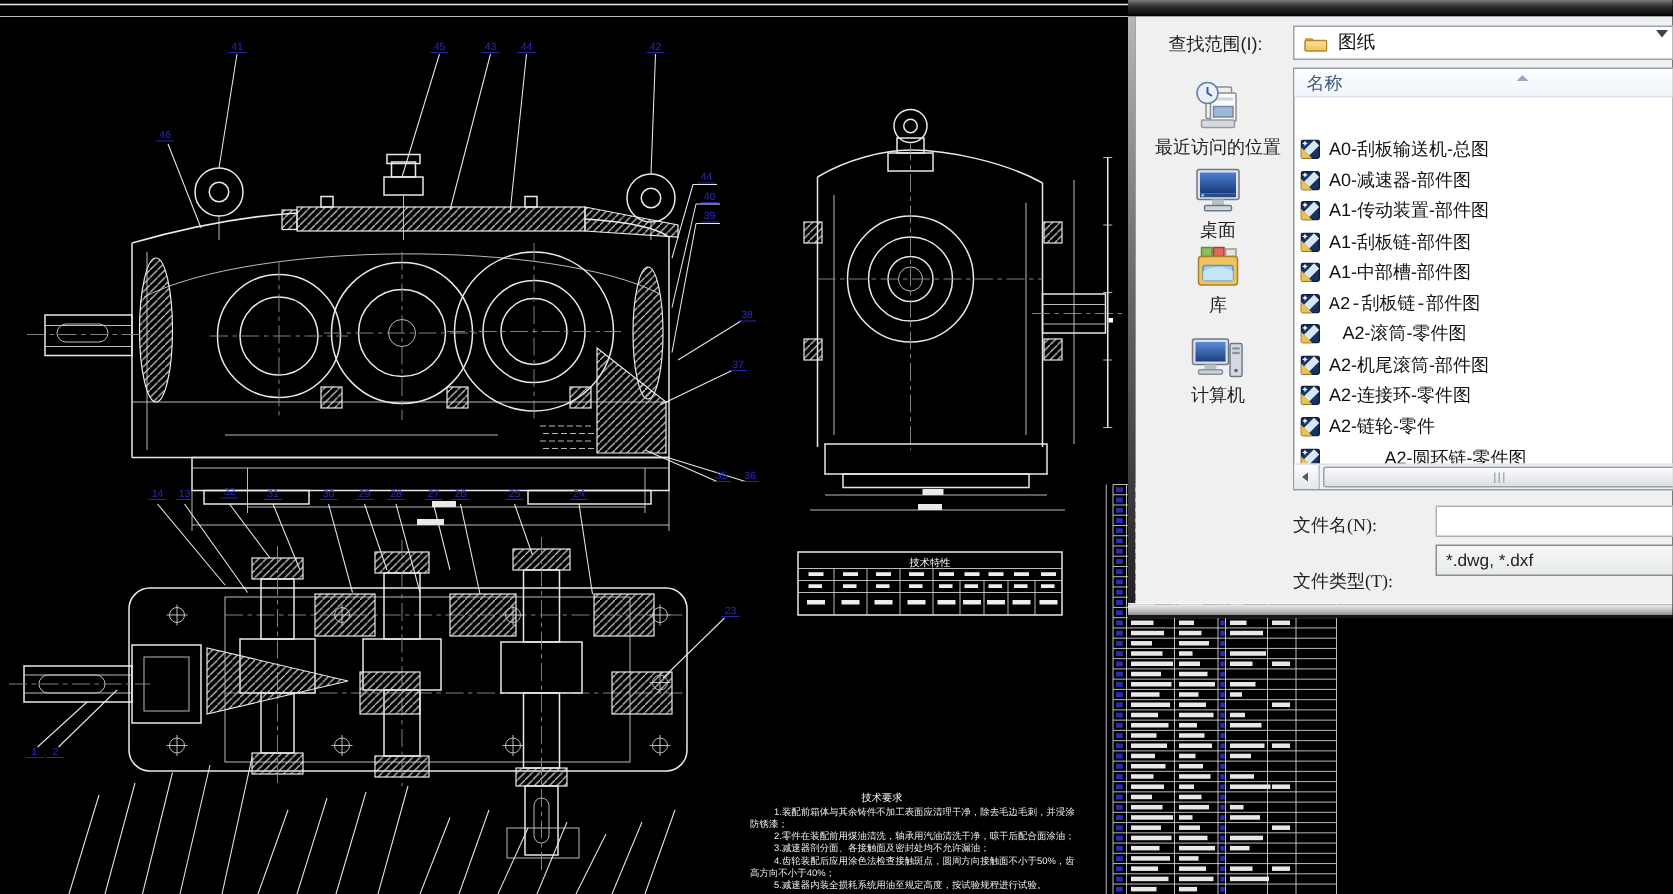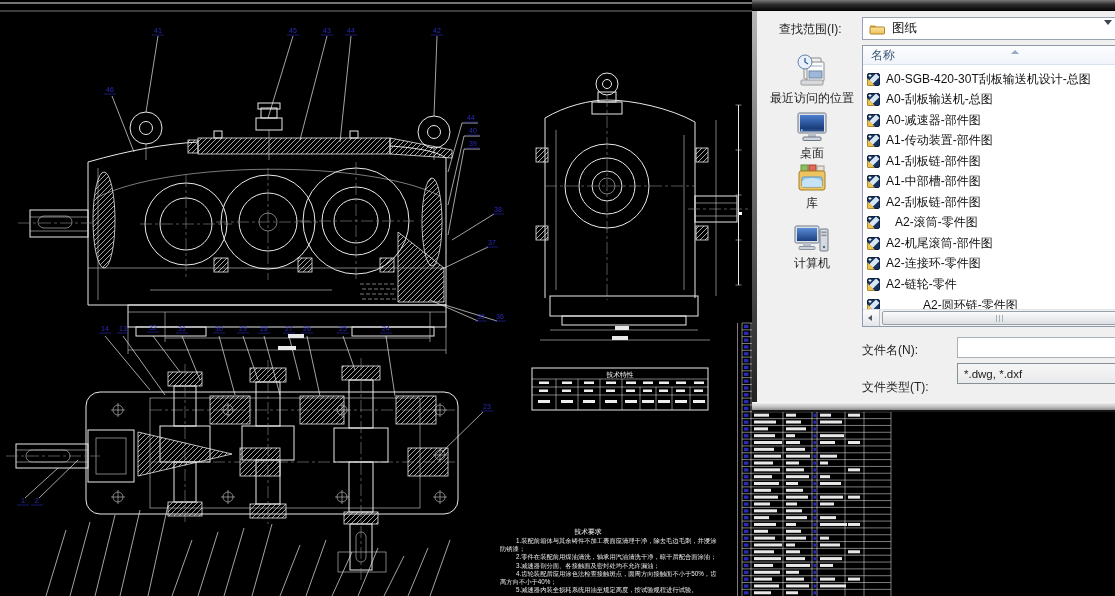--- a/index.html
+++ b/index.html
@@ -49,21 +49,21 @@
            border-top:1px solid #dfe3e8;box-sizing:border-box;}
   .sb-btn{position:absolute;left:0;top:0;width:17px;height:16px;background:linear-gradient(#fdfdfd,#e4e6ea);
            border-right:1px solid #b8bec6;box-sizing:border-box;}
   .sb-arrow-left{position:absolute;left:5px;top:4.5px;width:0;height:0;
            border-top:3.5px solid transparent;border-bottom:3.5px solid transparent;border-right:4px solid #4f5a68;}
   .sb-thumb{position:absolute;left:19px;top:1px;width:236px;height:14px;border:1px solid #98a0aa;border-radius:2px;
            background:linear-gradient(#fcfcfc,#dcdfe3);box-sizing:border-box;}
   .sb-thumb i{position:absolute;top:3px;width:1px;height:7px;background:#a7afb9;}
   .sb-thumb i:nth-child(1){left:113px;} .sb-thumb i:nth-child(2){left:116px;} .sb-thumb i:nth-child(3){left:119px;}
 
-  .fld-label{position:absolute;left:105px;font-size:12px;color:#1e1e1e;}
+  .fld-label{position:absolute;left:105px;font-size:12px;color:#1e1e1e;font-family:Liberation Serif, serif;}
   .fname-input{position:absolute;left:200px;top:326px;width:185px;height:21px;border:1px solid #a9b0b8;
            background:#fff;font-family:"Liberation Sans",sans-serif;font-size:12px;padding:0 4px;box-sizing:border-box;}
   .ftype-combo{position:absolute;left:200px;top:352px;width:185px;height:21px;border:1px solid #889097;
            background:linear-gradient(#f6f6f6,#e9eaec);display:flex;align-items:center;padding:0 6px;
            font-size:11.5px;color:#222;box-sizing:border-box;}
 </style>
 </head>
 <body>
 
 <div class="screen">
@@ -754,29 +754,20 @@
         <rect x="26" y="7" width="8" height="22" rx="1" fill="#d5dae0" stroke="#707a86"></rect>
         <rect x="27.5" y="9.5" width="5" height="1.6" fill="#8a939e"></rect>
         <rect x="27.5" y="12.5" width="5" height="1.6" fill="#8a939e"></rect>
         <circle cx="30" cy="25" r="1.2" fill="#5a6470"></circle>
       </svg>
       <span>计算机</span>
     </div>
 
     <div class="filelist">
       <div class="rows" id="file-rows">
-            <div class="file-row" style="top: 23px;">
-              <svg width="13" height="13" viewBox="0 0 13 13">
-                <rect x="0.5" y="0.5" width="12" height="12" rx="1.5" fill="#17335f" stroke="#0d1f3c"></rect>
-                <polygon points="0.5,9 9,0.5 12.5,4 4,12.5" fill="#d9e6f4"></polygon>
-                <polygon points="0.5,12.5 0.5,5.5 7.5,12.5" fill="#f0c14b" stroke="#caa13a" stroke-width="0.5"></polygon>
-                <path d="M3,0.6 l0.55,1.45 1.45,0.55 -1.45,0.55 -0.55,1.45 -0.55,-1.45 -1.45,-0.55 1.45,-0.55 z" fill="#fff"></path>
-              </svg>
-              <span class="file-label">A0-SGB-420-30T刮板输送机设计-总图</span>
-            </div>
             <div class="file-row" style="top: 43.55px;">
               <svg width="13" height="13" viewBox="0 0 13 13">
                 <rect x="0.5" y="0.5" width="12" height="12" rx="1.5" fill="#17335f" stroke="#0d1f3c"></rect>
                 <polygon points="0.5,9 9,0.5 12.5,4 4,12.5" fill="#d9e6f4"></polygon>
                 <polygon points="0.5,12.5 0.5,5.5 7.5,12.5" fill="#f0c14b" stroke="#caa13a" stroke-width="0.5"></polygon>
                 <path d="M3,0.6 l0.55,1.45 1.45,0.55 -1.45,0.55 -0.55,1.45 -0.55,-1.45 -1.45,-0.55 1.45,-0.55 z" fill="#fff"></path>
               </svg>
               <span class="file-label">A0-刮板输送机-总图</span>
             </div>
             <div class="file-row" style="top: 64.1px;">
@@ -808,21 +799,21 @@
             </div>
             <div class="file-row" style="top: 125.75px;">
               <svg width="13" height="13" viewBox="0 0 13 13">
                 <rect x="0.5" y="0.5" width="12" height="12" rx="1.5" fill="#17335f" stroke="#0d1f3c"></rect>
                 <polygon points="0.5,9 9,0.5 12.5,4 4,12.5" fill="#d9e6f4"></polygon>
                 <polygon points="0.5,12.5 0.5,5.5 7.5,12.5" fill="#f0c14b" stroke="#caa13a" stroke-width="0.5"></polygon>
                 <path d="M3,0.6 l0.55,1.45 1.45,0.55 -1.45,0.55 -0.55,1.45 -0.55,-1.45 -1.45,-0.55 1.45,-0.55 z" fill="#fff"></path>
               </svg>
               <span class="file-label">A1-中部槽-部件图</span>
             </div>
-            <div class="file-row" style="top: 146.3px;">
+            <div class="file-row" style="top: 146.3px; font-family: Liberation Mono, monospace;">
               <svg width="13" height="13" viewBox="0 0 13 13">
                 <rect x="0.5" y="0.5" width="12" height="12" rx="1.5" fill="#17335f" stroke="#0d1f3c"></rect>
                 <polygon points="0.5,9 9,0.5 12.5,4 4,12.5" fill="#d9e6f4"></polygon>
                 <polygon points="0.5,12.5 0.5,5.5 7.5,12.5" fill="#f0c14b" stroke="#caa13a" stroke-width="0.5"></polygon>
                 <path d="M3,0.6 l0.55,1.45 1.45,0.55 -1.45,0.55 -0.55,1.45 -0.55,-1.45 -1.45,-0.55 1.45,-0.55 z" fill="#fff"></path>
               </svg>
               <span class="file-label">A2-刮板链-部件图</span>
             </div>
             <div class="file-row" style="top: 166.85px; gap: 15px;">
               <svg width="13" height="13" viewBox="0 0 13 13">

